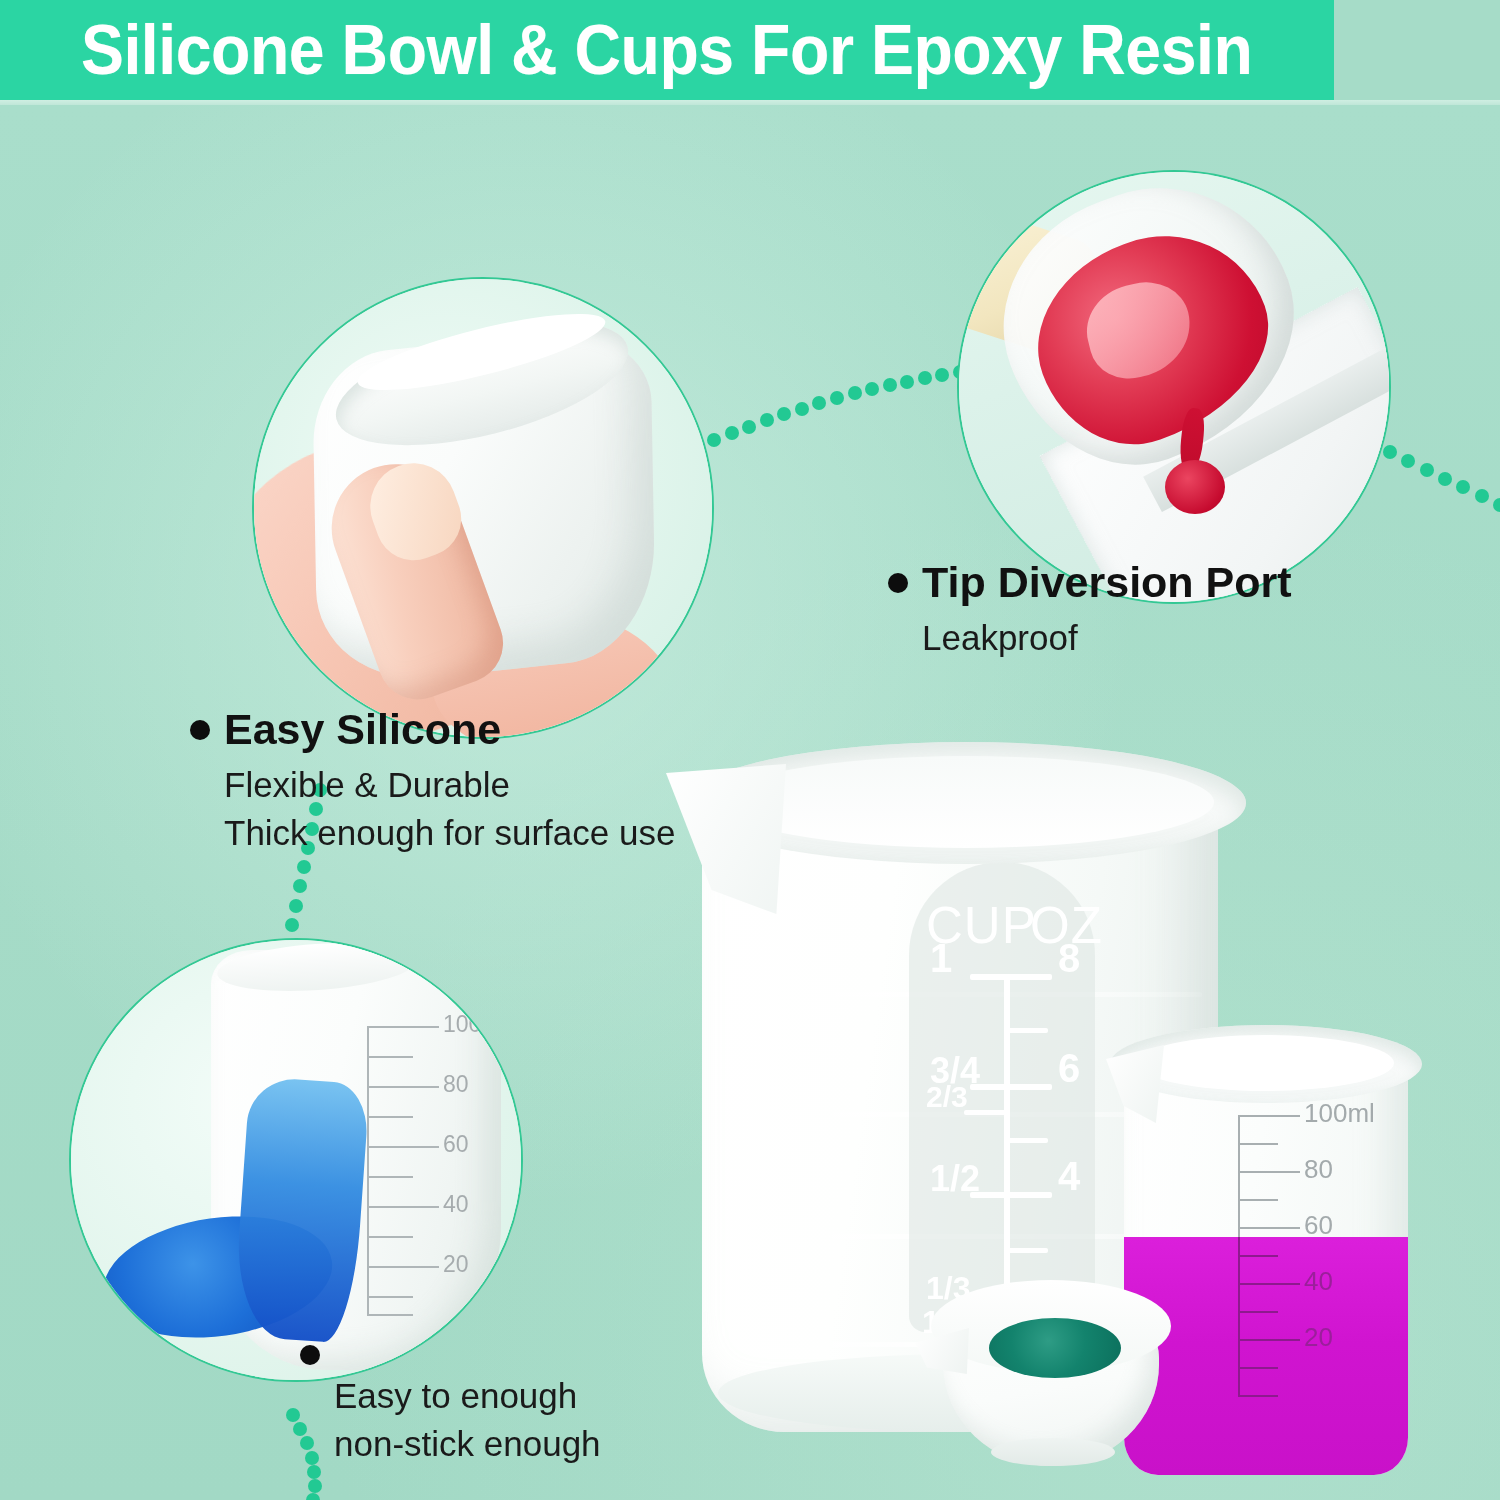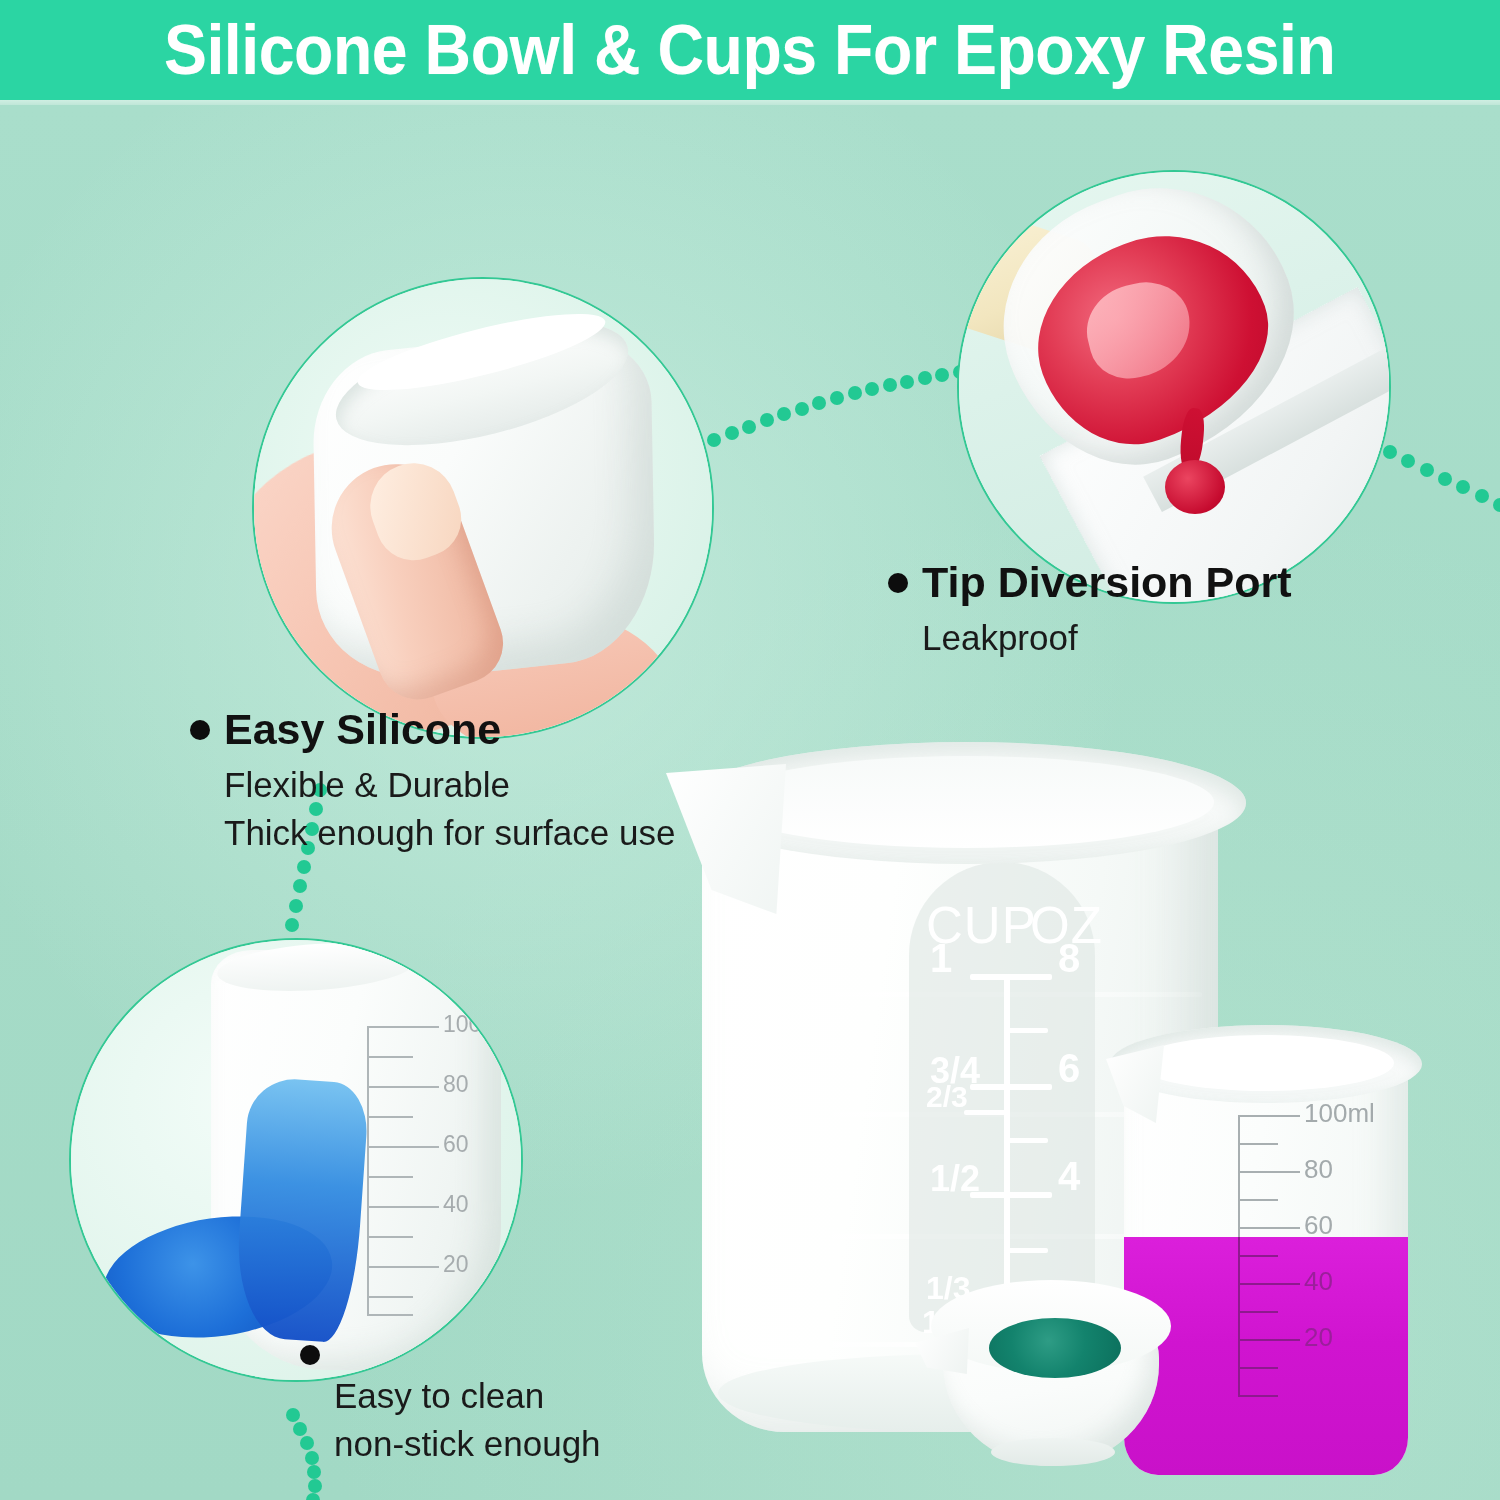--- a/index.html
+++ b/index.html
@@ -7,21 +7,21 @@
 
   #page{
     position:relative;
     width:1500px;height:1500px;
     overflow:hidden;
     background:#A6DCC8;
   }
 
   
   #header{
-    position:absolute;left:0;top:0;width:1500px;height:100px;
+    position:absolute;left:0;top:0;width:1334px;height:100px;
     background:#2BD5A3;
     display:flex;align-items:center;justify-content:center;
   }
   #header-title{
     color:#ffffff;
     font-family:"Liberation Sans", sans-serif;
     font-weight:bold;
     font-size:70px;
     letter-spacing:-0.5px;
     transform:scaleX(0.92);
@@ -549,17 +549,17 @@
       <span class="bullet"></span>
       <span>Tip Diversion Port</span>
     </div>
     <div class="callout-sub">Leakproof</div>
   </div>
 
   <div class="callout" id="callout-nonstick">
     <div class="callout-head">
       <span class="bullet"></span>
     </div>
-    <div class="callout-sub">Easy to clean</div>
+    <div class="callout-sub">Easy to enough</div>
     <div class="callout-sub" style="margin-top:2px;">non-stick enough</div>
   </div>
 
 </div>
 
 </body></html>

